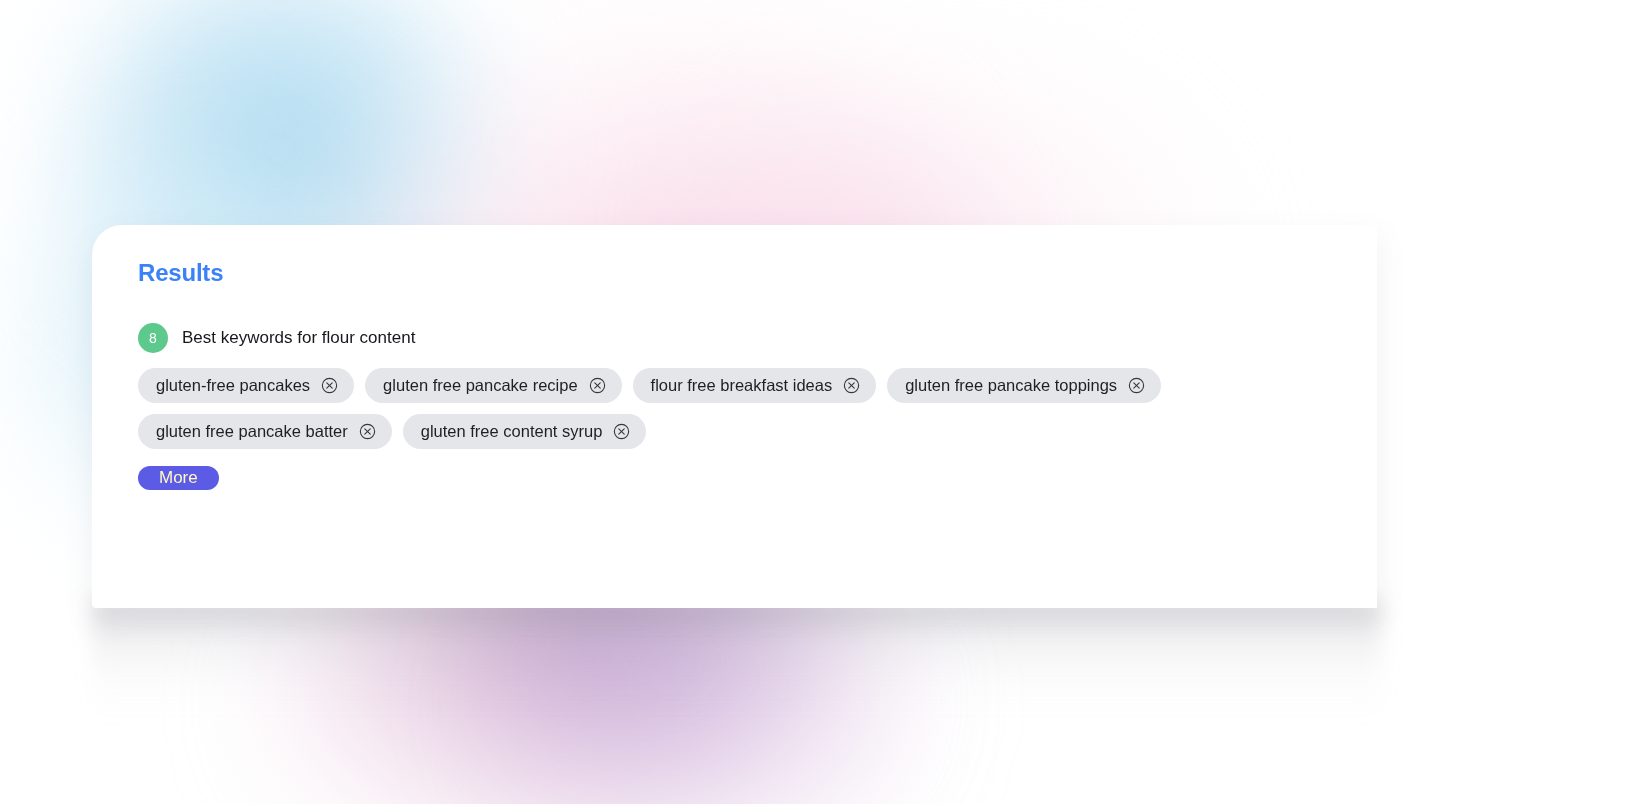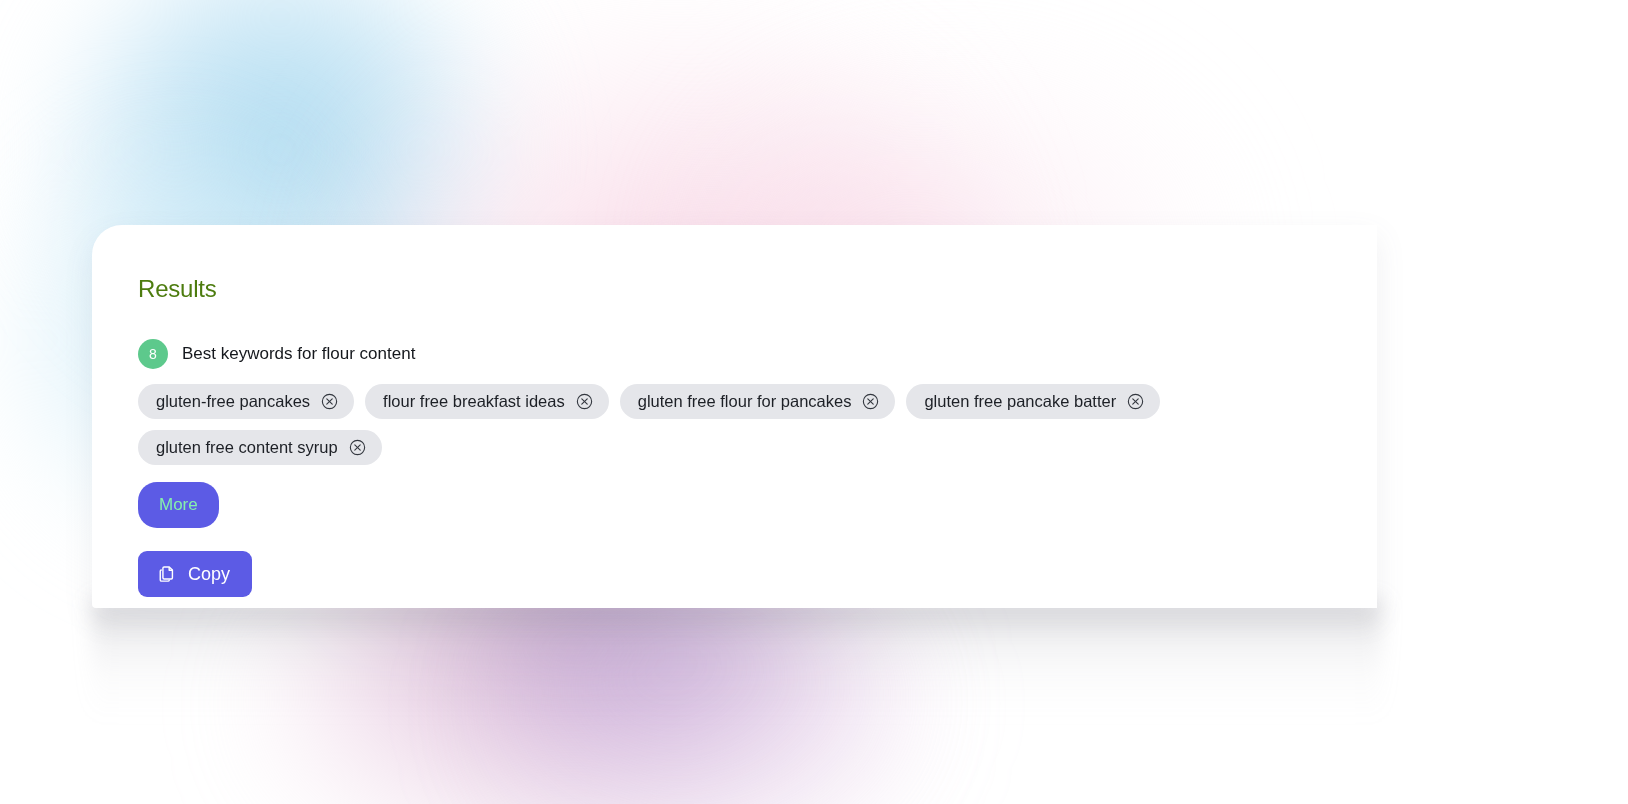--- a/index.html
+++ b/index.html
@@ -106,24 +106,24 @@
     height: 383px;
     background: #ffffff;
     border-top-left-radius: 30px;
     border-bottom-left-radius: 4px;
     box-shadow: 0 12px 30px rgba(110,110,125,0.10);
     padding: 20px 40px 0 46px;
   }
 
   #page-title {
     font-size: 24px;
-    font-weight: normal;
-    color: #4d7c0f;
+    font-weight: bold;
+    color: #3b82f6;
     letter-spacing: -0.2px;
-    margin-top: 30px;
+    margin-top: 14px;
   }
 
   
   #keywords-section-header {
     display: flex;
     align-items: center;
     gap: 14px;
     margin-top: 36px;
   }
   #count-badge {
@@ -175,25 +175,25 @@
     stroke: #33373f;
     fill: none;
   }
 
   
   #more-button {
     margin-top: 17px;
     display: inline-flex;
     align-items: center;
     justify-content: center;
-    height: 46px;
+    height: 24px;
     padding: 0 21px;
     border-radius: 19px;
     background: #5c5be5;
-    color: #86efac;
+    color: #fef9c3;
     font-size: 17px;
     border: none;
     cursor: pointer;
     font-family: inherit;
   }
 
   #copy-button-row { margin-top: 23px; }
   #copy-button {
     display: inline-flex;
     align-items: center;
@@ -236,29 +236,37 @@
     <div id="keyword-chip-list">
         <button class="keyword-chip">
           <span>gluten-free pancakes</span>
           <svg class="chip-remove-icon" viewBox="0 0 20 20">
             <circle cx="10" cy="10" r="8.4" stroke-width="1.3"></circle>
             <line x1="6.8" y1="6.8" x2="13.2" y2="13.2" stroke-width="1.3" stroke-linecap="round"></line>
             <line x1="13.2" y1="6.8" x2="6.8" y2="13.2" stroke-width="1.3" stroke-linecap="round"></line>
           </svg>
         </button>
         <button class="keyword-chip">
+          <span>gluten free pancake recipe</span>
+          <svg class="chip-remove-icon" viewBox="0 0 20 20">
+            <circle cx="10" cy="10" r="8.4" stroke-width="1.3"></circle>
+            <line x1="6.8" y1="6.8" x2="13.2" y2="13.2" stroke-width="1.3" stroke-linecap="round"></line>
+            <line x1="13.2" y1="6.8" x2="6.8" y2="13.2" stroke-width="1.3" stroke-linecap="round"></line>
+          </svg>
+        </button>
+        <button class="keyword-chip">
           <span>flour free breakfast ideas</span>
           <svg class="chip-remove-icon" viewBox="0 0 20 20">
             <circle cx="10" cy="10" r="8.4" stroke-width="1.3"></circle>
             <line x1="6.8" y1="6.8" x2="13.2" y2="13.2" stroke-width="1.3" stroke-linecap="round"></line>
             <line x1="13.2" y1="6.8" x2="6.8" y2="13.2" stroke-width="1.3" stroke-linecap="round"></line>
           </svg>
         </button>
         <button class="keyword-chip">
-          <span>gluten free flour for pancakes</span>
+          <span>gluten free pancake toppings</span>
           <svg class="chip-remove-icon" viewBox="0 0 20 20">
             <circle cx="10" cy="10" r="8.4" stroke-width="1.3"></circle>
             <line x1="6.8" y1="6.8" x2="13.2" y2="13.2" stroke-width="1.3" stroke-linecap="round"></line>
             <line x1="13.2" y1="6.8" x2="6.8" y2="13.2" stroke-width="1.3" stroke-linecap="round"></line>
           </svg>
         </button>
         <button class="keyword-chip">
           <span>gluten free pancake batter</span>
           <svg class="chip-remove-icon" viewBox="0 0 20 20">
             <circle cx="10" cy="10" r="8.4" stroke-width="1.3"></circle>
@@ -271,25 +279,15 @@
           <svg class="chip-remove-icon" viewBox="0 0 20 20">
             <circle cx="10" cy="10" r="8.4" stroke-width="1.3"></circle>
             <line x1="6.8" y1="6.8" x2="13.2" y2="13.2" stroke-width="1.3" stroke-linecap="round"></line>
             <line x1="13.2" y1="6.8" x2="6.8" y2="13.2" stroke-width="1.3" stroke-linecap="round"></line>
           </svg>
         </button>
       </div>
 
     <button id="more-button">More</button>
 
-    <div id="copy-button-row">
-      <button id="copy-button">
-        <svg id="copy-icon" viewBox="0 0 24 24" fill="none">
-          <path d="M8.5 3.5h6.2l3.8 3.8v9.2a1.4 1.4 0 0 1-1.4 1.4H8.5a1.4 1.4 0 0 1-1.4-1.4V4.9a1.4 1.4 0 0 1 1.4-1.4z" stroke="#ffffff" stroke-width="1.7" stroke-linejoin="round"></path>
-          <path d="M14.6 3.6v3.9h3.9" stroke="#ffffff" stroke-width="1.7" stroke-linejoin="round"></path>
-          <path d="M5.1 7.2a1.4 1.4 0 0 0-1.2 1.4v10.5a1.4 1.4 0 0 0 1.4 1.4h8.1a1.4 1.4 0 0 0 1.3-1" stroke="#ffffff" stroke-width="1.7" stroke-linecap="round" stroke-linejoin="round"></path>
-        </svg>
-        <span>Copy</span>
-      </button>
-    </div>
 
   </div>
 </div>
 
 </body></html>

